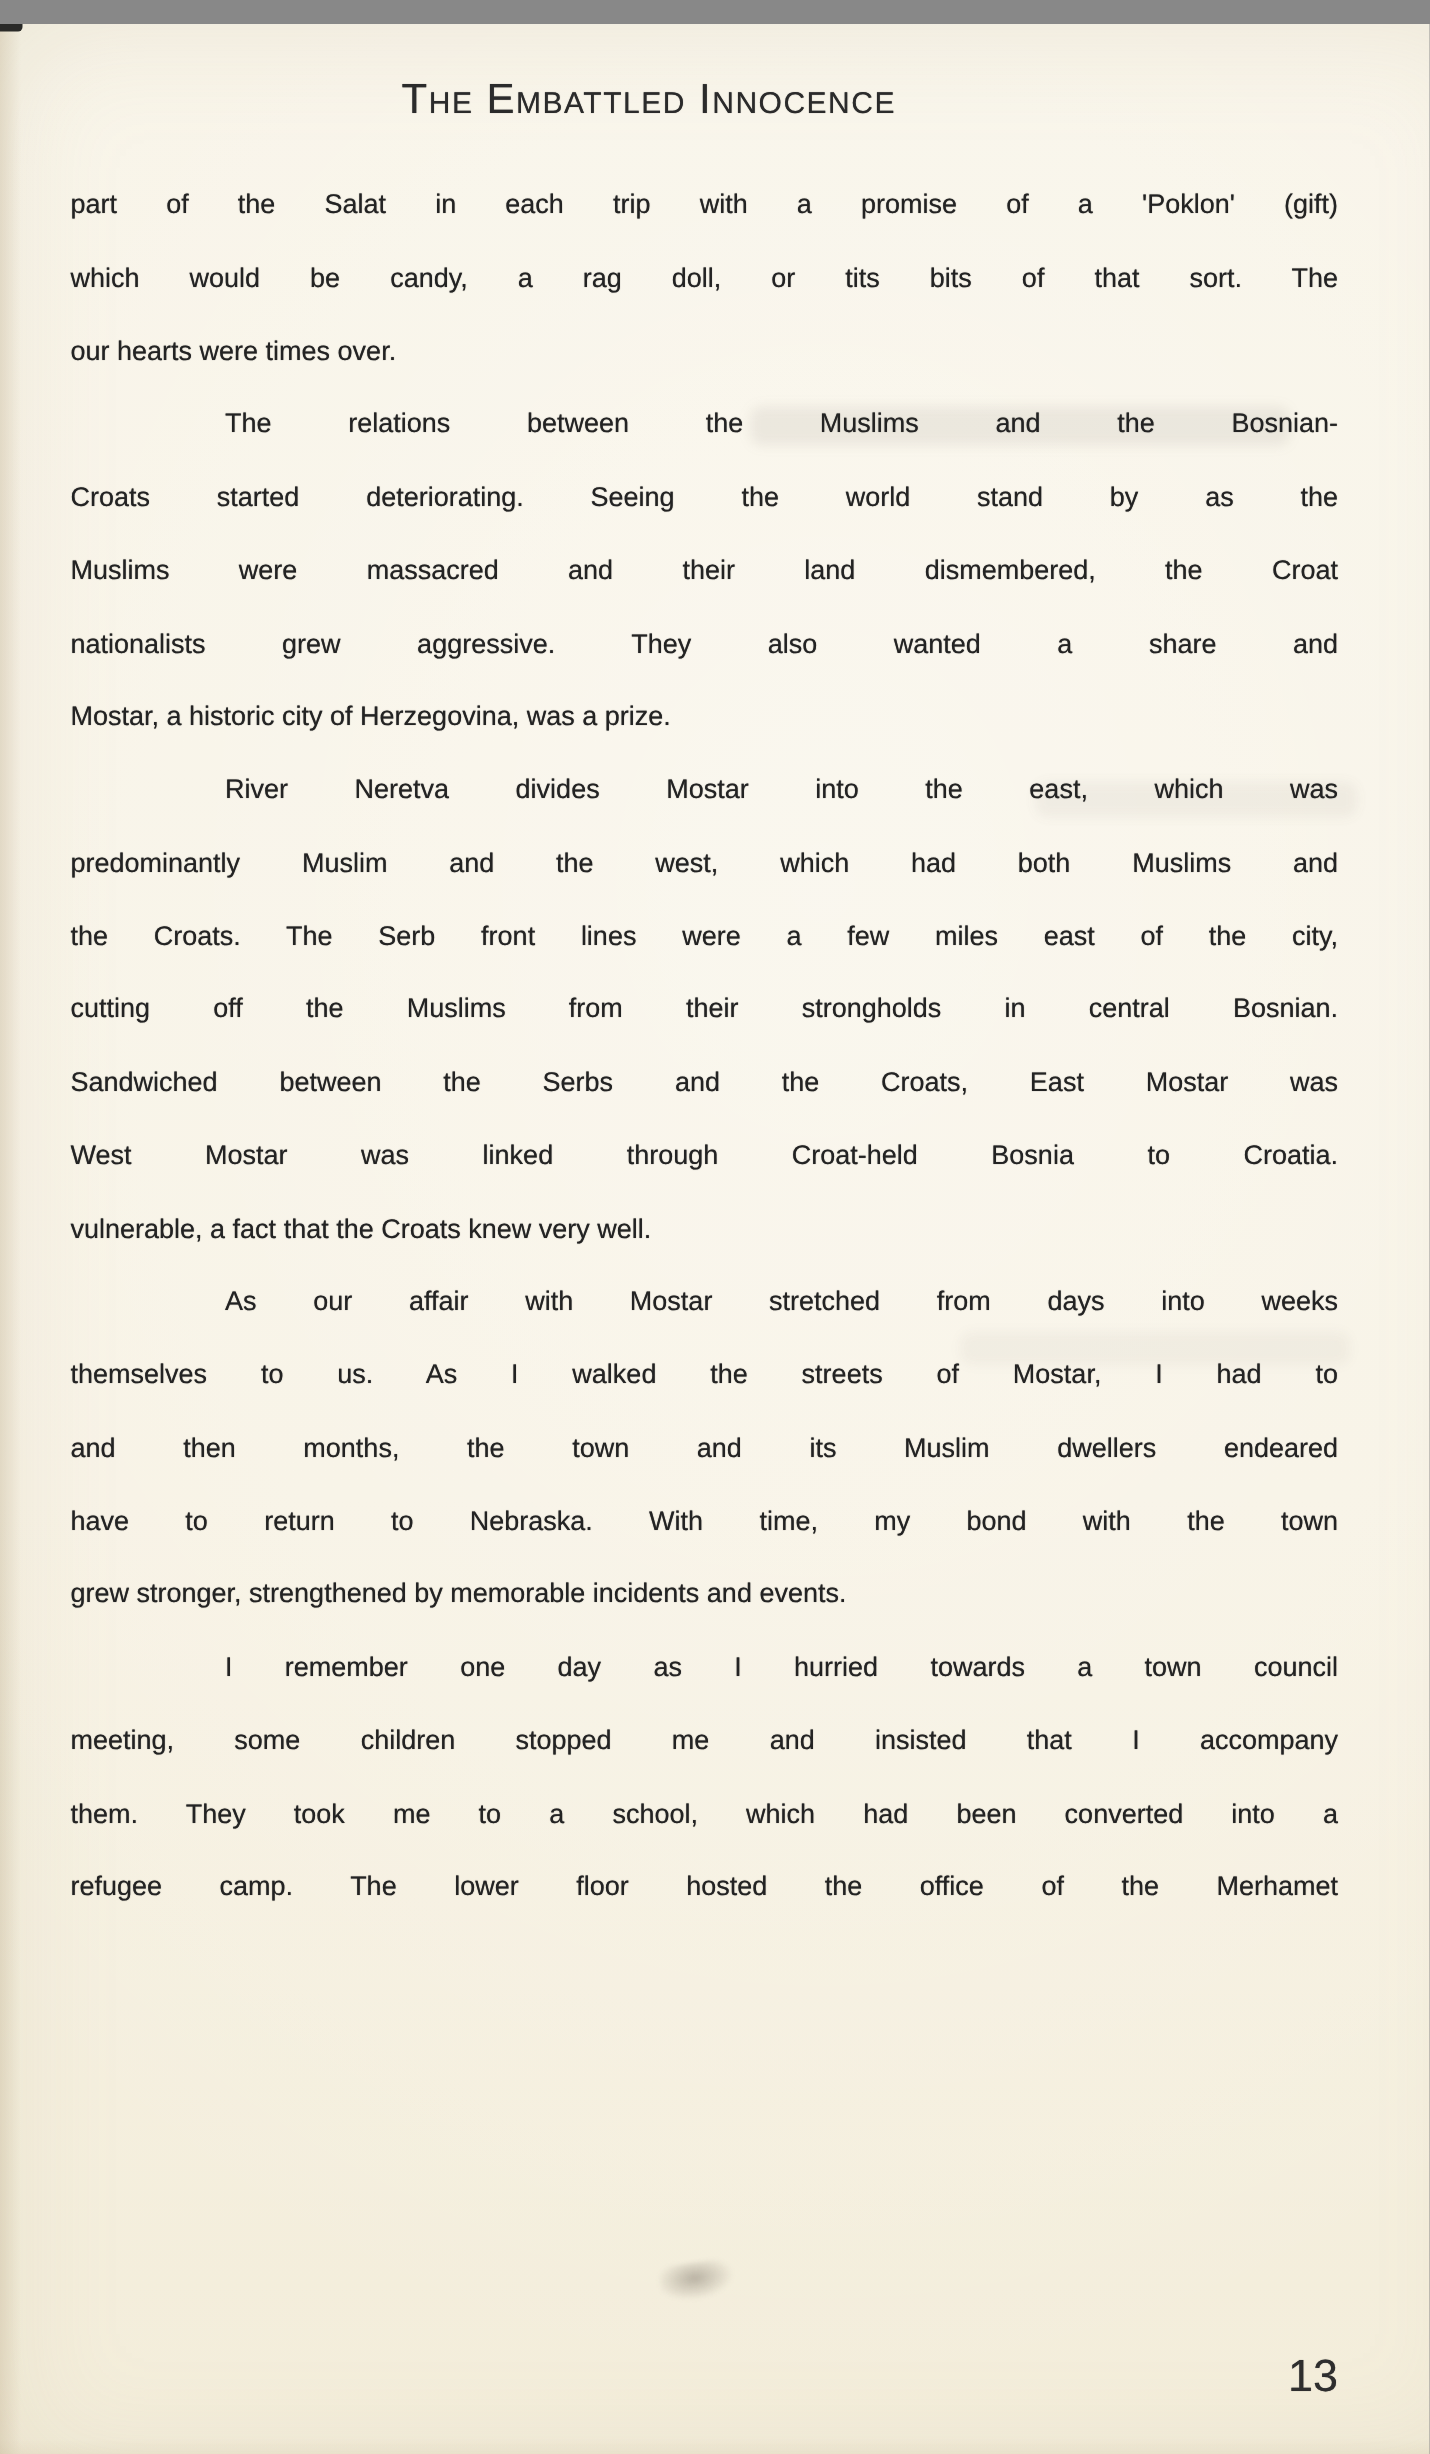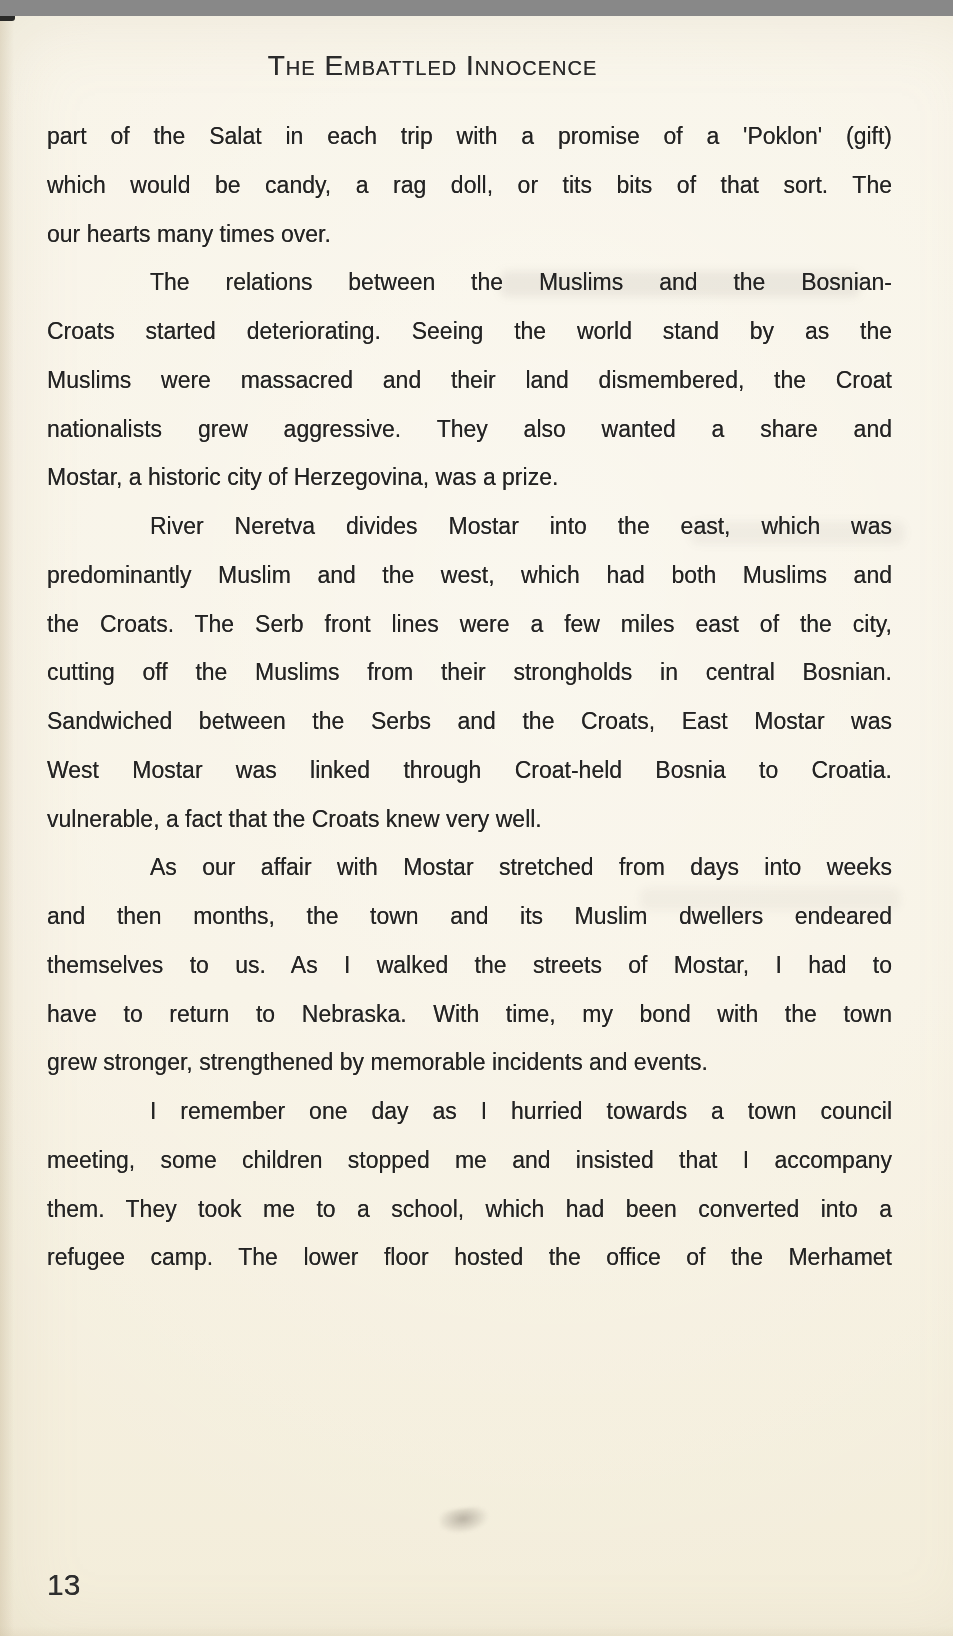--- a/index.html
+++ b/index.html
@@ -37,34 +37,34 @@
     font-variant:small-caps;
     font-size:28px;letter-spacing:1px;
     color:#2b2b2b;
     text-shadow:0 0 .5px rgba(43,43,43,.8);
   }
   .text-block{
     position:absolute;left:47px;top:96px;width:845px;
   }
   .para{margin:0;}
   .line{
-    font-size:23px;
+    font-size:18px;
     line-height:48.75px;
     text-align:justify;
     text-align-last:justify;
     white-space:normal;
     color:#232323;
     text-shadow:0 0 .6px rgba(35,35,35,.75);
   }
   .line.indent{text-indent:103px;}
   .line.para-end{text-align-last:left;}
 
   .page-number{
     position:absolute;left:47px;top:1552px;width:845px;
-    text-align:left;
+    text-align:right;
     font-size:30px;color:#2e2e2e;
     text-shadow:0 0 .5px rgba(46,46,46,.8);
   }
 </style>
 </head>
 <body>
 
 <div class="page">
   <div class="edge-left"></div>
   <div class="edge-bottom"></div>
@@ -73,42 +73,42 @@
   <div class="ghost ghost-2"></div>
   <div class="ghost ghost-3"></div>
   <div class="smudge"></div>
 
   <div class="header">The Embattled Innocence</div>
 
   <div class="text-block">
       <div class="para">
         <div class="line">part of the Salat in each trip with a promise of a 'Poklon' (gift)</div>
         <div class="line">which would be candy, a rag doll, or tits bits of that sort. The</div>
-        <div class="line para-end">our hearts many times over.</div>
+        <div class="line para-end">our hearts were times over.</div>
       </div>
       <div class="para">
         <div class="line indent">The relations between the Muslims and the Bosnian-</div>
         <div class="line">Croats started deteriorating. Seeing the world stand by as the</div>
         <div class="line">Muslims were massacred and their land dismembered, the Croat</div>
         <div class="line">nationalists grew aggressive. They also wanted a share and</div>
         <div class="line para-end">Mostar, a historic city of Herzegovina, was a prize.</div>
       </div>
       <div class="para">
         <div class="line indent">River Neretva divides Mostar into the east, which was</div>
         <div class="line">predominantly Muslim and the west, which had both Muslims and</div>
         <div class="line">the Croats. The Serb front lines were a few miles east of the city,</div>
         <div class="line">cutting off the Muslims from their strongholds in central Bosnian.</div>
         <div class="line">Sandwiched between the Serbs and the Croats, East Mostar was</div>
         <div class="line">West Mostar was linked through Croat-held Bosnia to Croatia.</div>
         <div class="line para-end">vulnerable, a fact that the Croats knew very well.</div>
       </div>
       <div class="para">
         <div class="line indent">As our affair with Mostar stretched from days into weeks</div>
+        <div class="line">themselves to us. As I walked the streets of Mostar, I had to</div>
         <div class="line">and then months, the town and its Muslim dwellers endeared</div>
-        <div class="line">themselves to us. As I walked the streets of Mostar, I had to</div>
         <div class="line">have to return to Nebraska. With time, my bond with the town</div>
         <div class="line para-end">grew stronger, strengthened by memorable incidents and events.</div>
       </div>
       <div class="para">
         <div class="line indent">I remember one day as I hurried towards a town council</div>
         <div class="line">meeting, some children stopped me and insisted that I accompany</div>
         <div class="line">them. They took me to a school, which had been converted into a</div>
         <div class="line">refugee camp. The lower floor hosted the office of the Merhamet</div>
       </div>
     </div>

